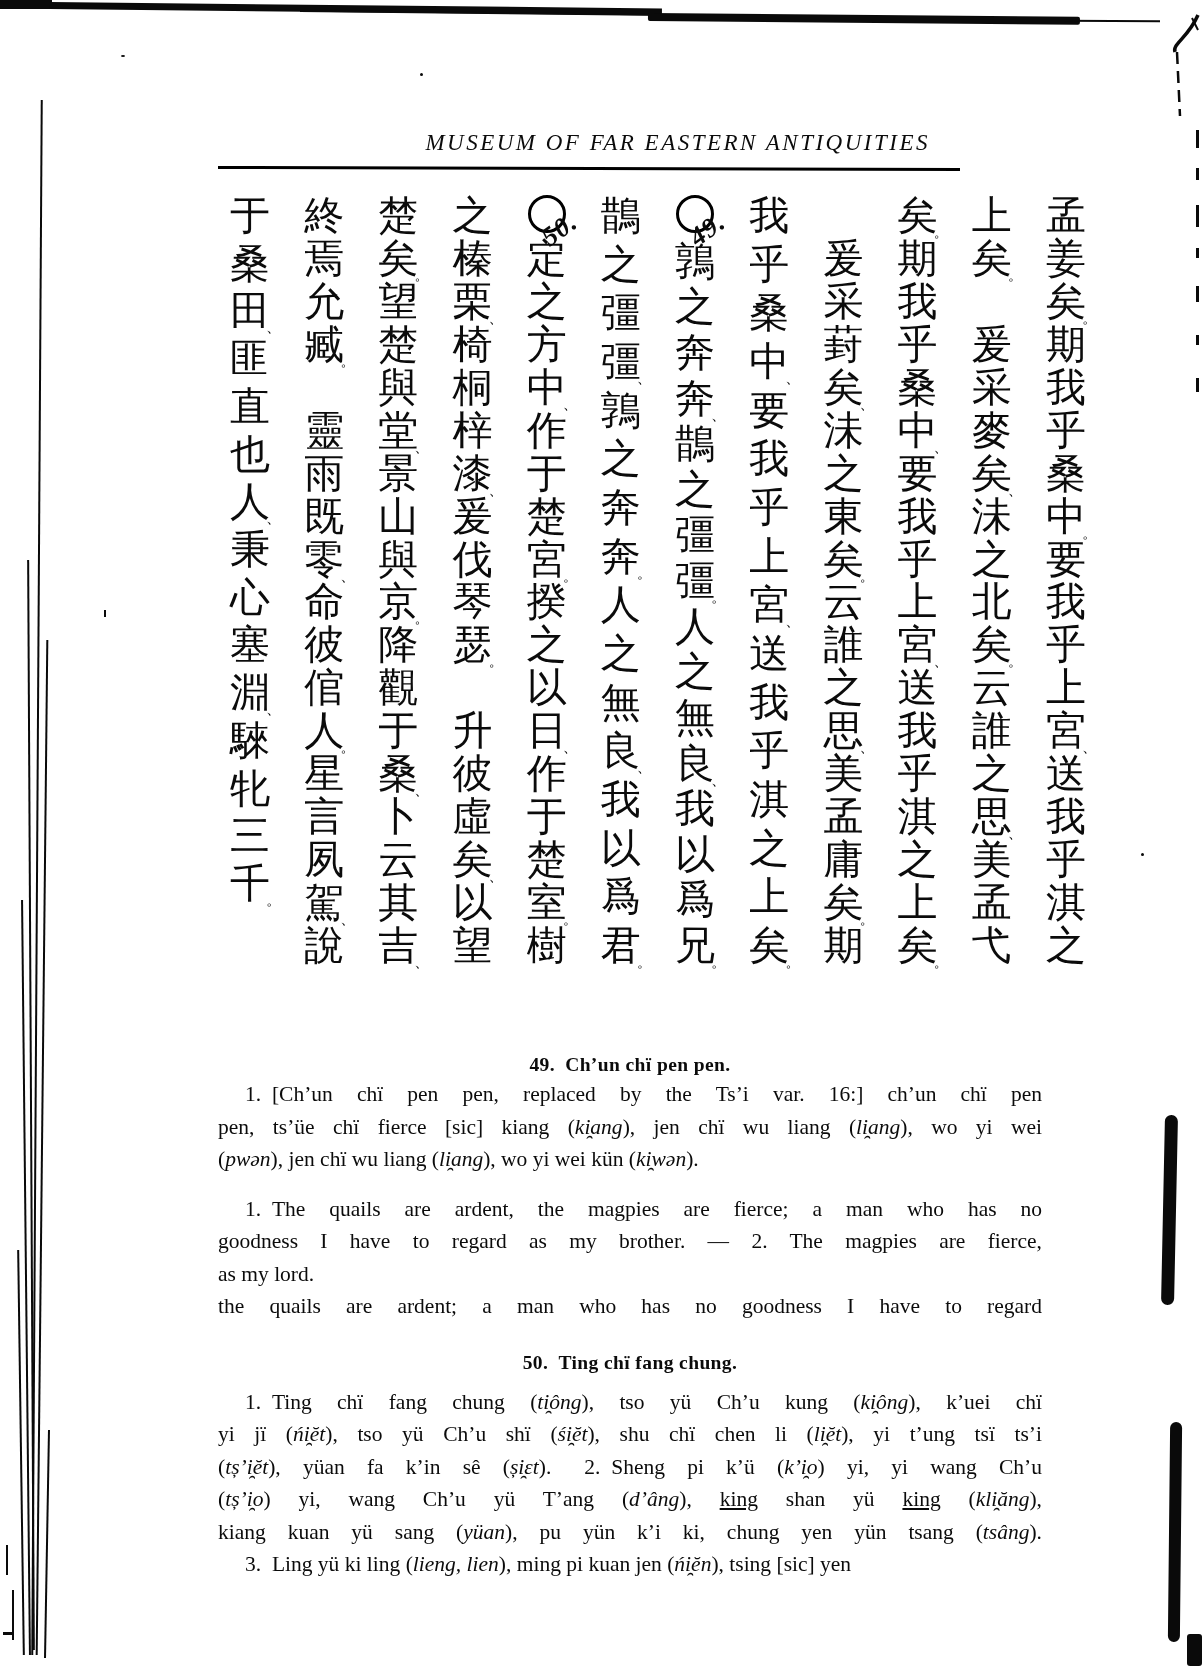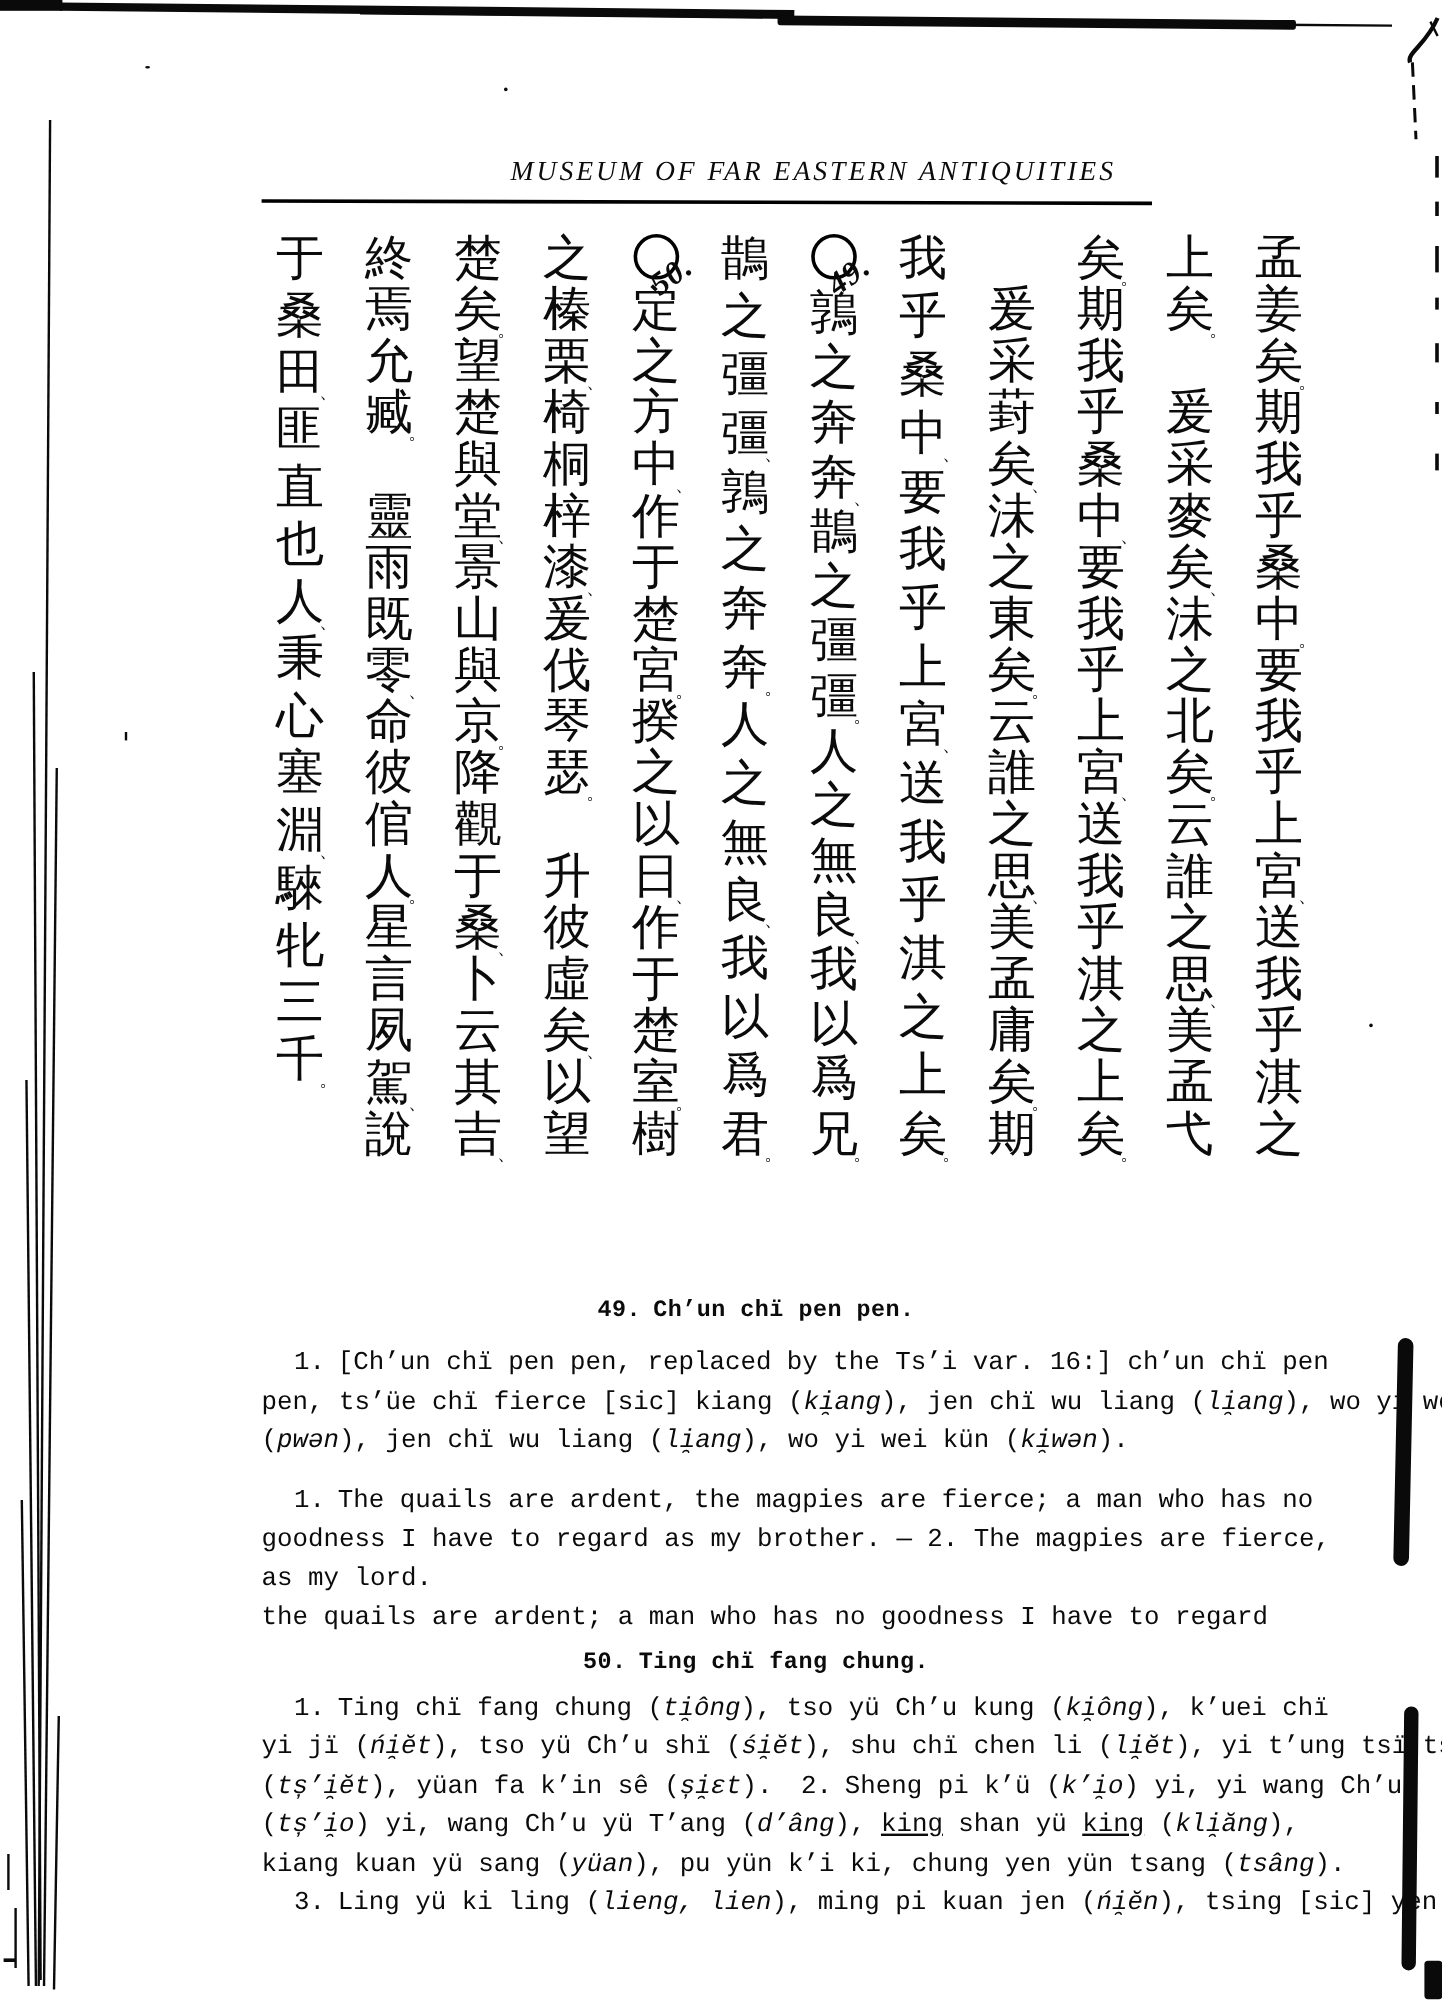--- a/index.html
+++ b/index.html
@@ -28,26 +28,26 @@
   .col{display:flex;flex-direction:column;justify-content:space-between;
        width:44px;height:100%;font-family:"DejaVu Sans",sans-serif;font-size:40px;
        text-align:center;}
   .col.short{height:92%;}
   .cell{position:relative;height:42px;line-height:42px;}
   .cell .mark{position:absolute;right:-9px;bottom:-4px;font-size:15px;line-height:15px;}
   .cell.marker .ring{display:block;width:32px;height:32px;border:3px solid #000;border-radius:50%;margin:1px auto 0;}
   .cell.marker .odenum{position:absolute;left:16px;top:22px;font-family:"Liberation Serif",serif;
         font-style:italic;font-weight:bold;font-size:27px;line-height:27px;transform:rotate(-36deg);letter-spacing:1px;}
   
-  .latin{position:absolute;left:218px;top:1080px;width:824px;font-size:21.5px;font-family:Liberation Mono, monospace;}
+  .latin{position:absolute;left:218px;top:1053px;width:824px;font-size:21.5px;}
   .sec-heading{text-align:center;font-weight:bold;font-size:19.5px;height:24px;line-height:24px;letter-spacing:.4px;}
   .para{margin:0;}
-  .p1{margin-top:16px;}
+  .p1{margin-top:1px;}
   .p2{margin-top:17px;}
-  .h50{margin-top:8px;}
+  .h50{margin-top:28px;}
   .p3{margin-top:11px;}
   .tline{height:32.5px;line-height:32.5px;text-align:justify;text-align-last:justify;white-space:nowrap;}
   .tline.lastline{text-align-last:left;}
   .tline.ind{padding-left:27px;}
   .it{font-style:italic;}
   .ul{text-decoration:underline;}
 </style>
 </head>
 <body>
 

